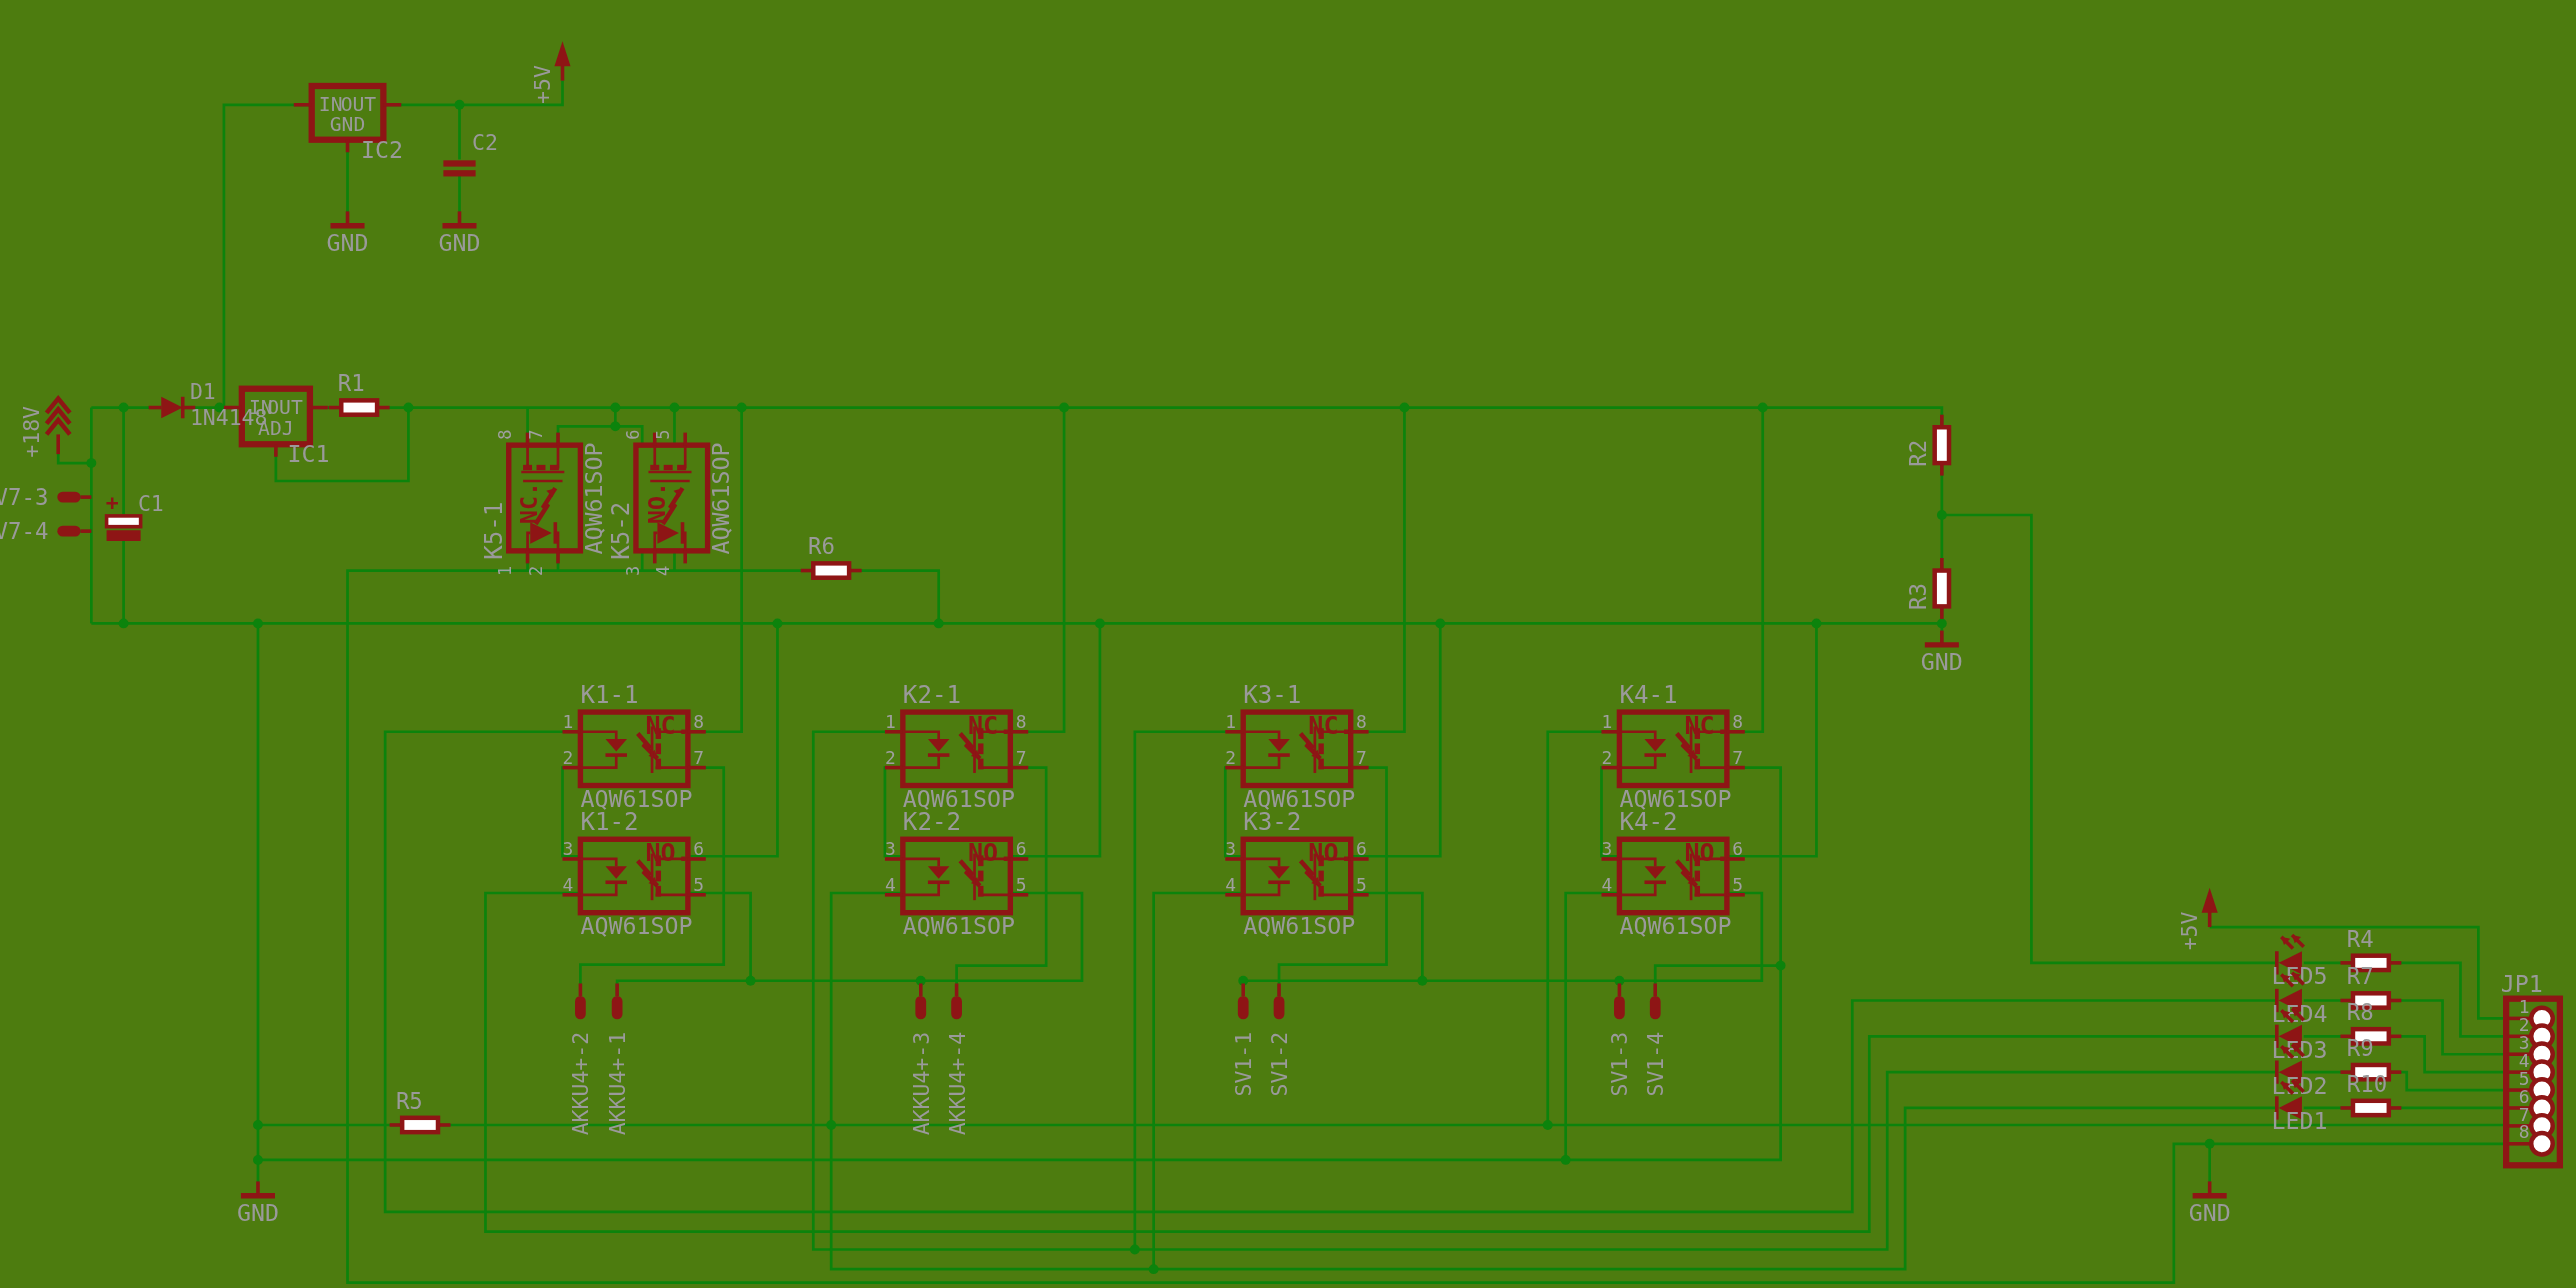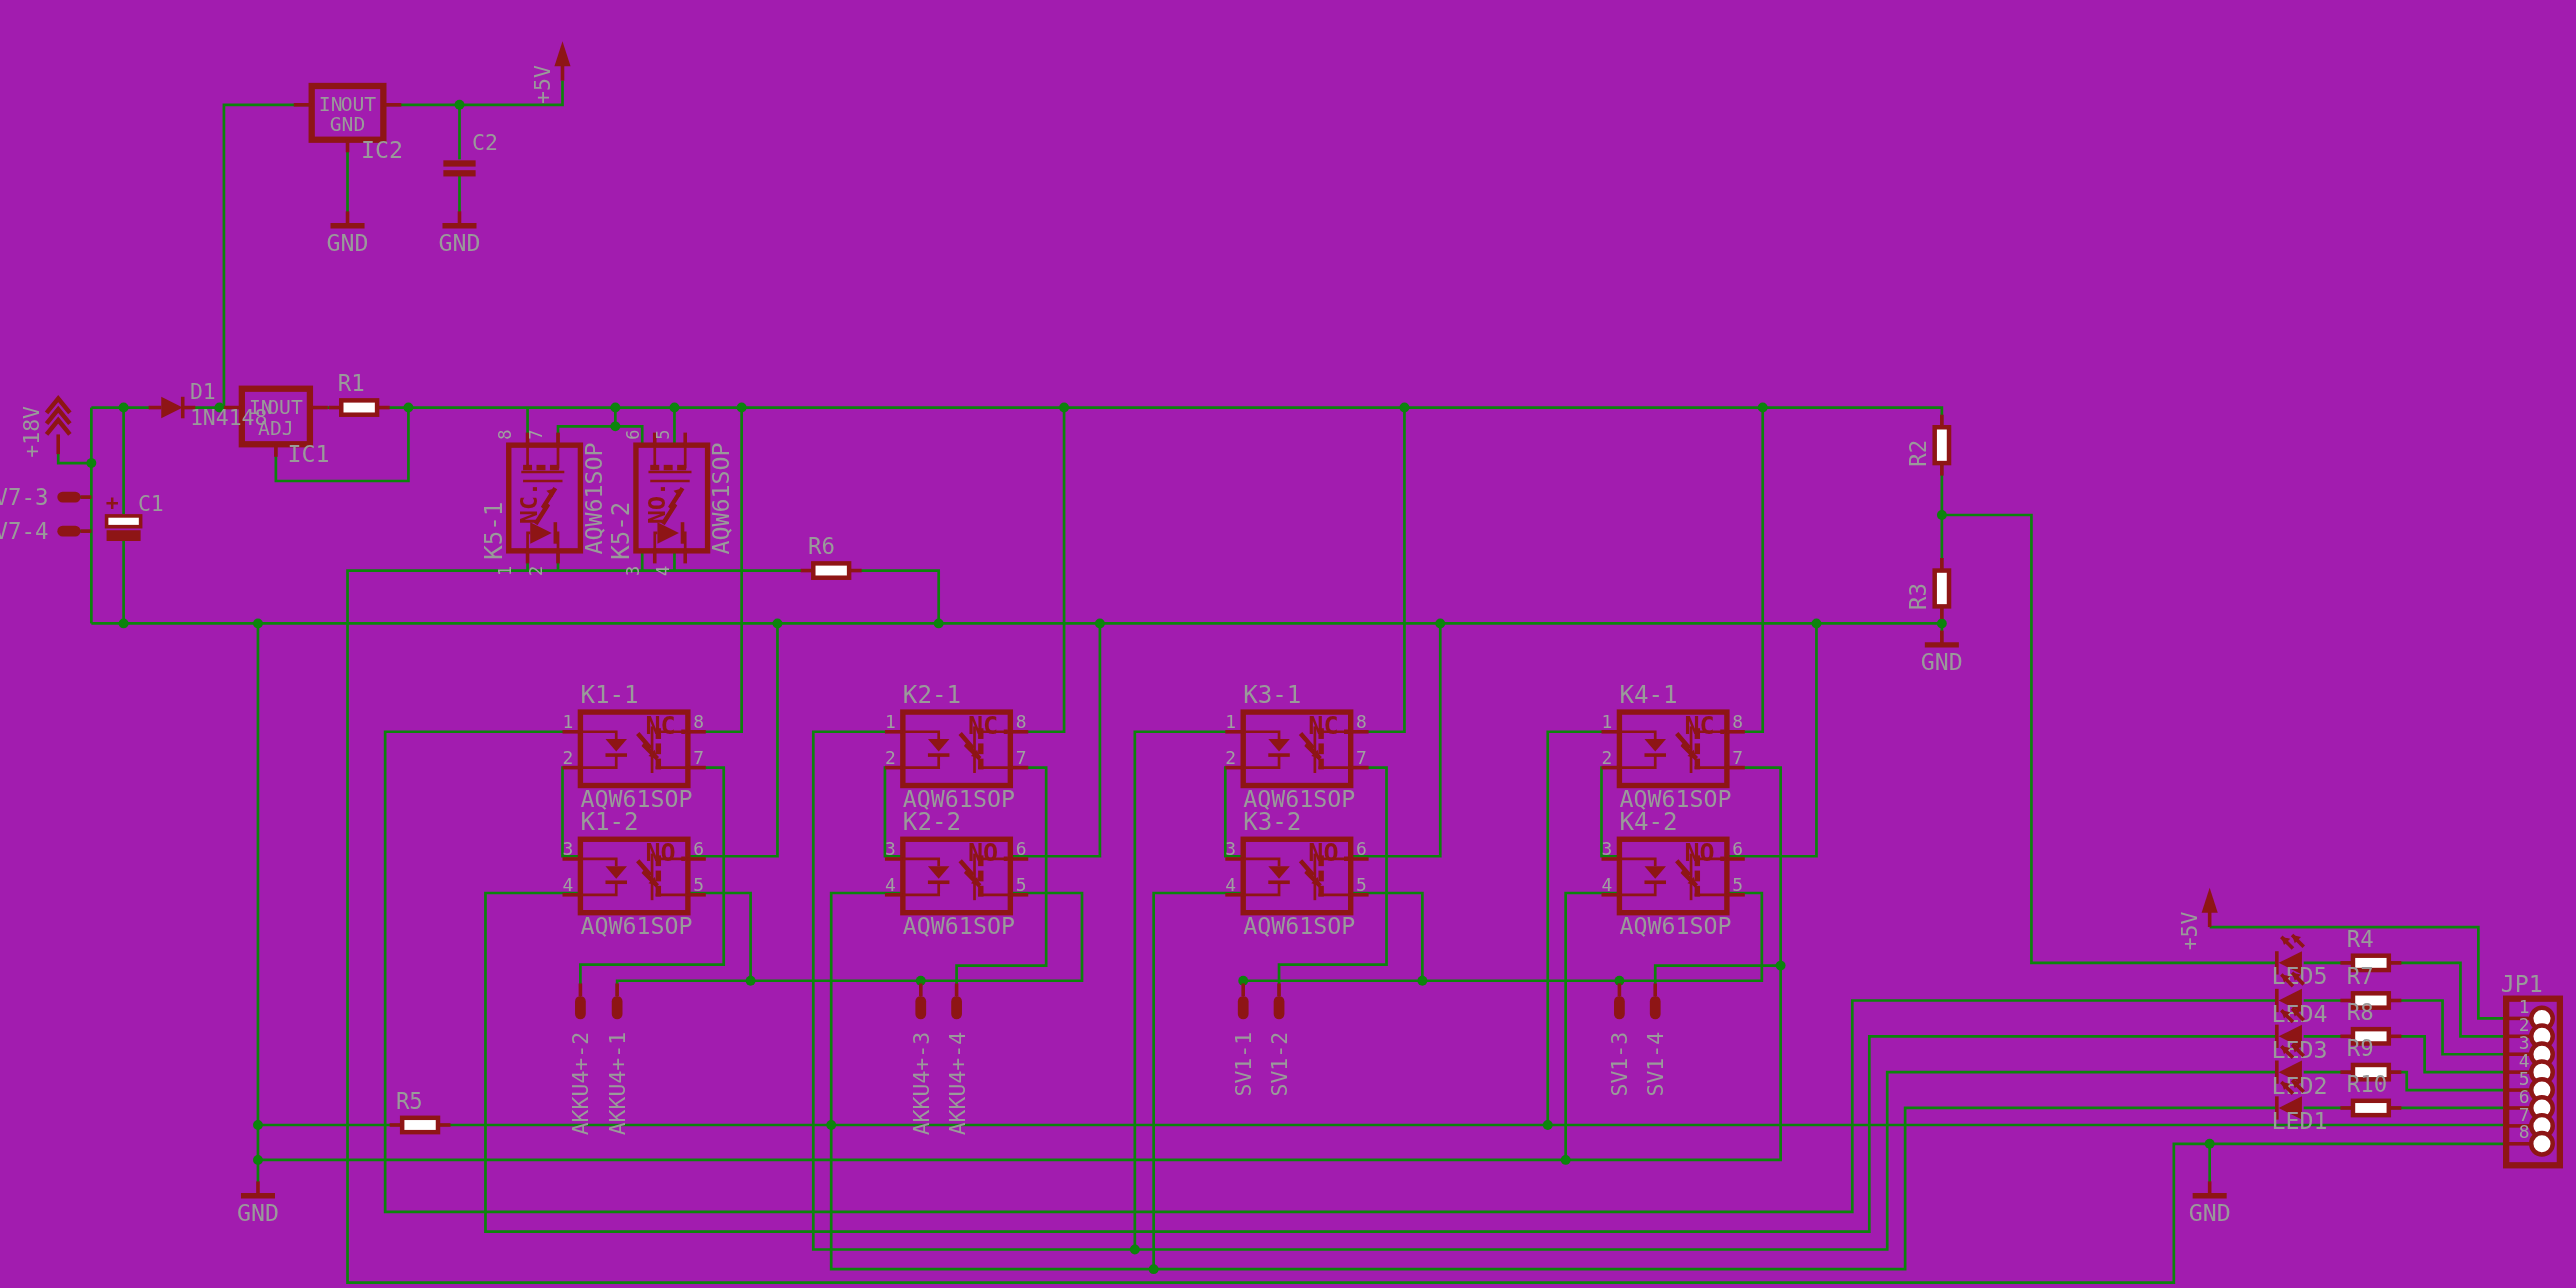--- a/index.html
+++ b/index.html
@@ -1,16 +1,16 @@
 <!DOCTYPE html>
 <html style="font-size:14.3px"><head>
 <meta charset="utf-8">
 <style>
   html,body{margin:0;padding:0;background:#ffffff;}
-  #stage{position:relative;width:2576px;height:1288px;background:#a21caf;overflow:hidden;}
+  #stage{position:relative;width:2576px;height:1288px;background:#4d7c0f;overflow:hidden;}
   svg{display:block;}
   text{font-family:"DejaVu Sans Mono","Liberation Mono",monospace;}
 </style>
 </head>
 <body>
 
 <div id="stage">
   <svg id="schematic" width="2576" height="1288" viewBox="0 0 2876 1438" xmlns="http://www.w3.org/2000/svg">
       <path d="M348 117 L250 117 L250 455" fill="none" stroke="#0c830c" stroke-width="3"></path>
       <path d="M428 117 L628 117 L628 90" fill="none" stroke="#0c830c" stroke-width="3"></path>

